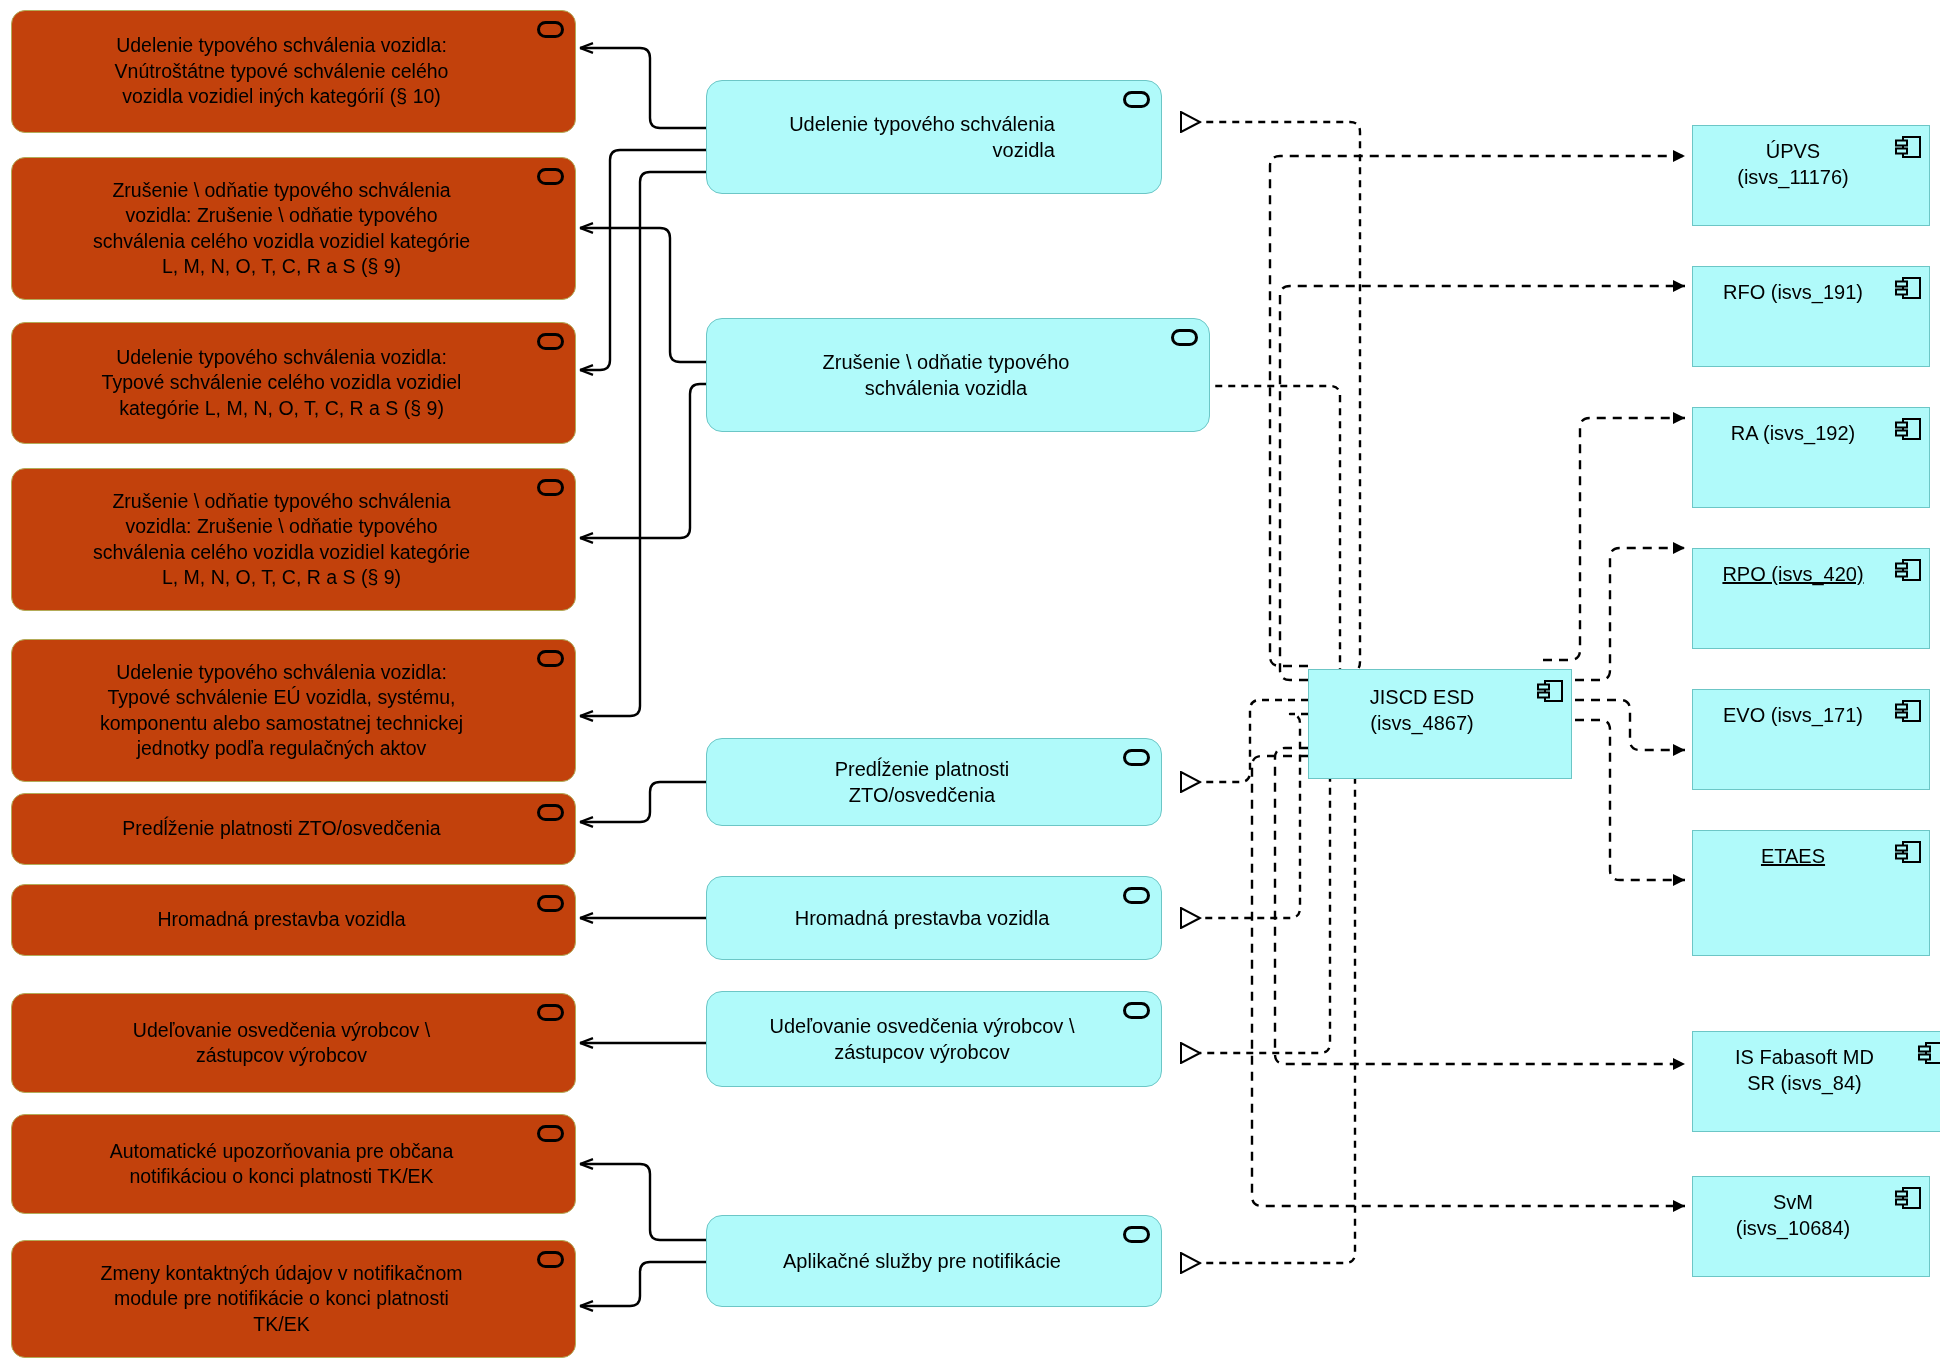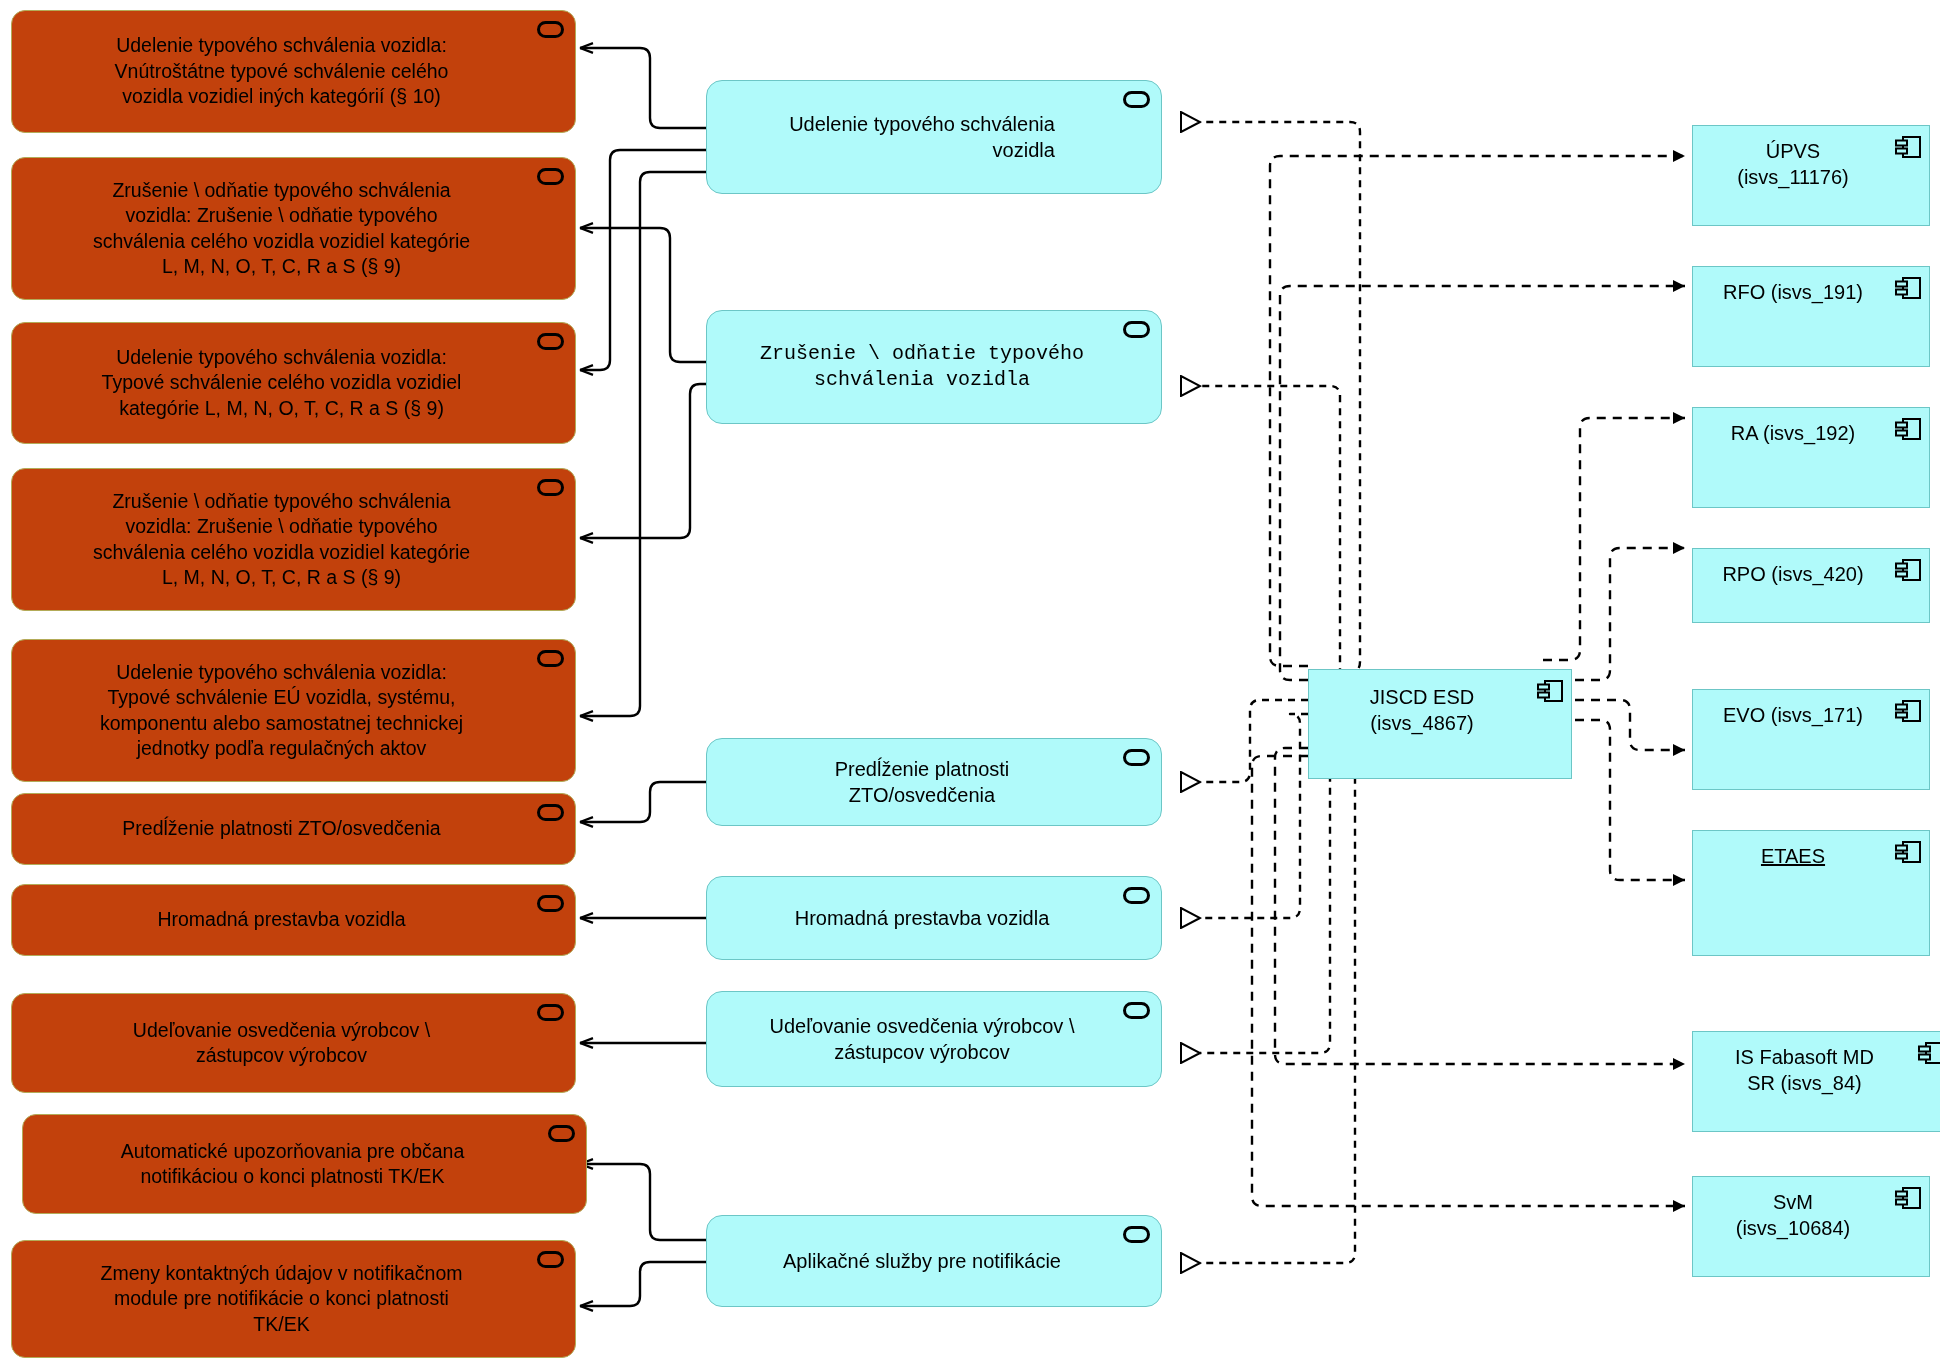--- a/index.html
+++ b/index.html
@@ -196,40 +196,40 @@
     <span class="label">Hromadná prestavba vozidla</span>
     <span class="icon-svc"></span>
   </div>
 
   <div class="node biz" style="left:11px; top:993px; width:565px; height:100px;">
     <span class="label">Udeľovanie osvedčenia výrobcov \
 zástupcov výrobcov</span>
     <span class="icon-svc"></span>
   </div>
 
-  <div class="node biz" style="left:22px; top:1114px; width:565px; height:100px;">
+  <div class="node biz" style="left:11px; top:1114px; width:565px; height:100px;">
     <span class="label">Automatické upozorňovania pre občana
 notifikáciou o konci platnosti TK/EK</span>
     <span class="icon-svc"></span>
   </div>
 
   <div class="node biz" style="left:11px; top:1240px; width:565px; height:118px;">
     <span class="label">Zmeny kontaktných údajov v notifikačnom
 module pre notifikácie o konci platnosti
 TK/EK</span>
     <span class="icon-svc"></span>
   </div>
 
   <div class="node appsvc" style="left:706px; top:80px; width:456px; height:114px;text-align:right;">
     <span class="label">Udelenie typového schválenia
 vozidla</span>
     <span class="icon-svc"></span>
   </div>
 
-  <div class="node appsvc" style="left:706px; top:310px; width:456px; height:114px;font-family:Liberation Mono, monospace;">
+  <div class="node appsvc" style="left:706px; top:318px; width:504px; height:114px;">
     <span class="label">Zrušenie \ odňatie typového
 schválenia vozidla</span>
     <span class="icon-svc"></span>
   </div>
 
   <div class="node appsvc" style="left:706px; top:738px; width:456px; height:88px;">
     <span class="label">Predĺženie platnosti
 ZTO/osvedčenia</span>
     <span class="icon-svc"></span>
   </div>
@@ -289,21 +289,21 @@
     <span class="label">RA (isvs_192)</span>
     <span class="icon-comp">
       <svg viewBox="0 0 26 24" width="26" height="24">
         <rect x="8" y="2" width="17" height="20" fill="#b0fafa" stroke="#000" stroke-width="2"></rect>
         <rect x="1" y="5.5" width="11" height="5" fill="#b0fafa" stroke="#000" stroke-width="2"></rect>
         <rect x="1" y="13.5" width="11" height="5" fill="#b0fafa" stroke="#000" stroke-width="2"></rect>
       </svg>
     </span>
   </div>
 
-  <div class="node appcomp" style="left:1692px; top:529px; width:238px; height:75px;">
+  <div class="node appcomp" style="left:1692px; top:529px; width:238px; height:101px;text-decoration:underline;">
     <span class="label">RPO (isvs_420)</span>
     <span class="icon-comp">
       <svg viewBox="0 0 26 24" width="26" height="24">
         <rect x="8" y="2" width="17" height="20" fill="#b0fafa" stroke="#000" stroke-width="2"></rect>
         <rect x="1" y="5.5" width="11" height="5" fill="#b0fafa" stroke="#000" stroke-width="2"></rect>
         <rect x="1" y="13.5" width="11" height="5" fill="#b0fafa" stroke="#000" stroke-width="2"></rect>
       </svg>
     </span>
   </div>
 

